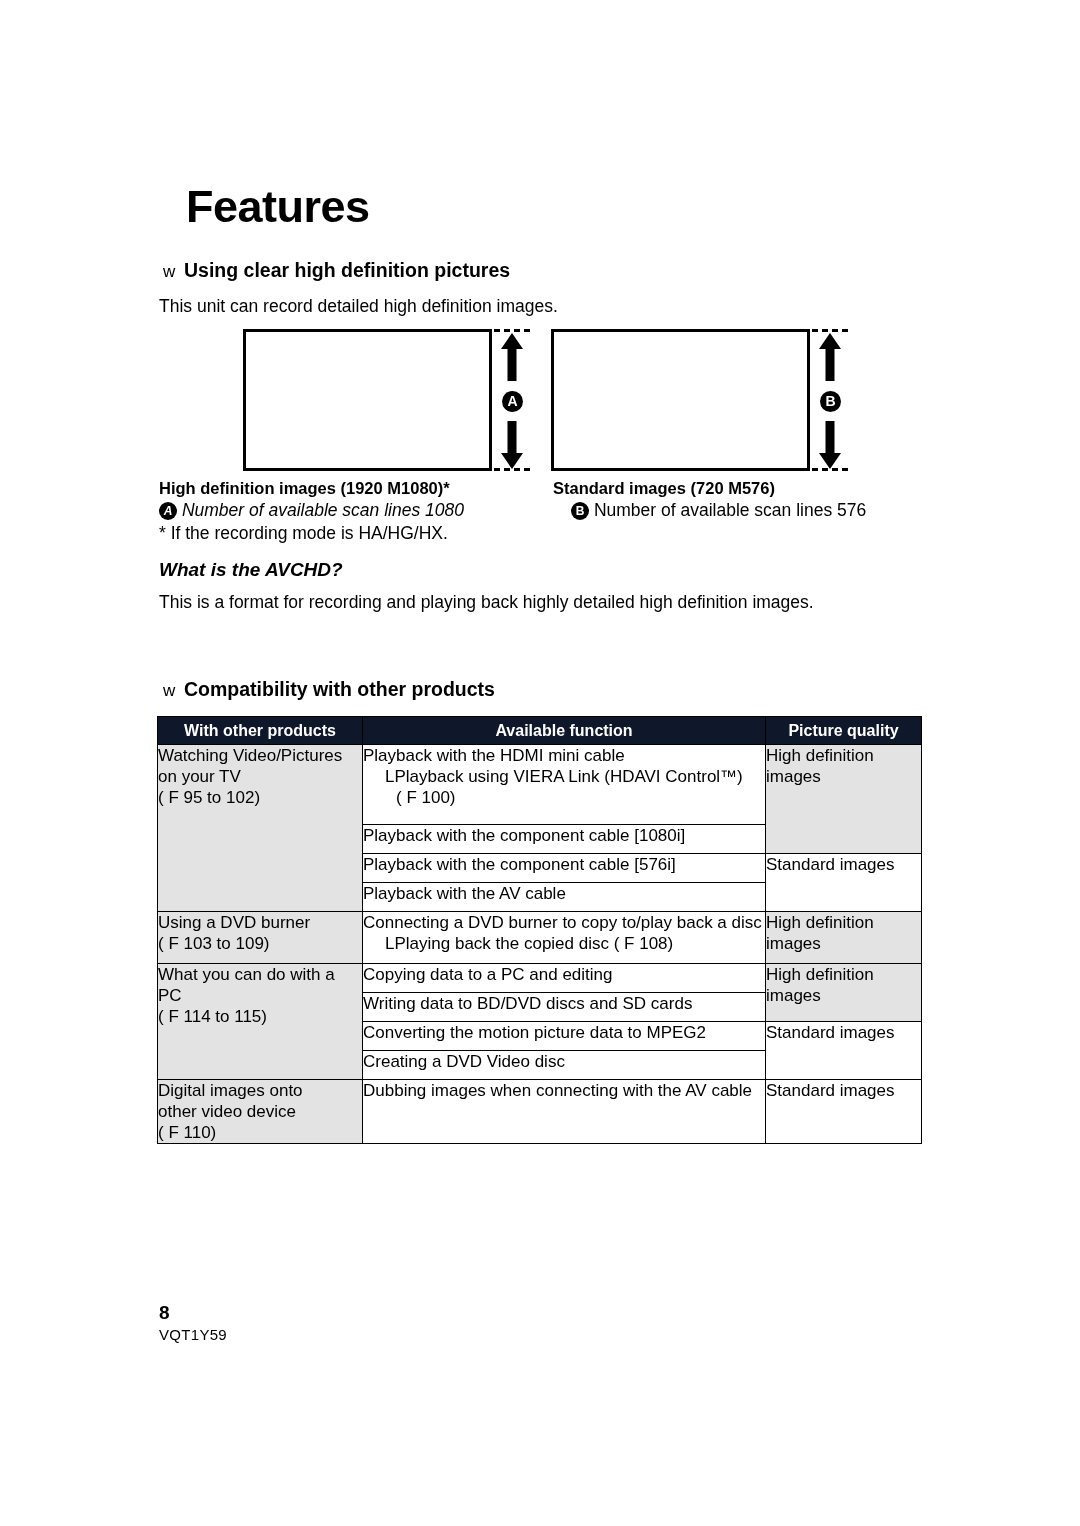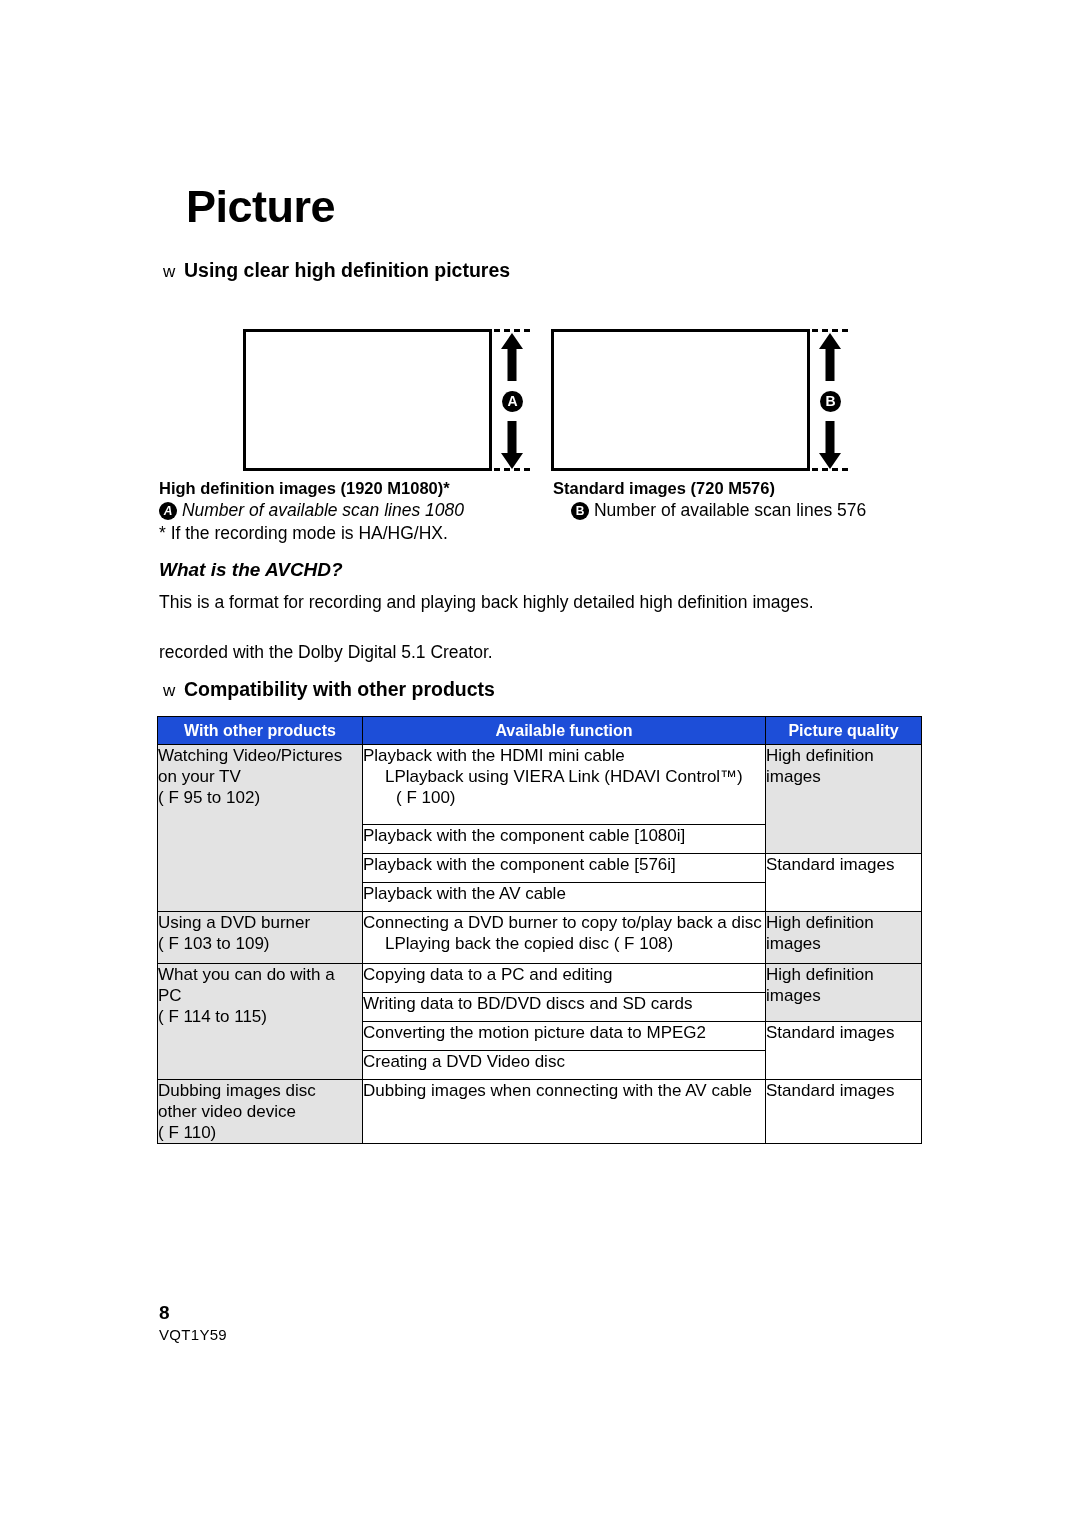--- a/index.html
+++ b/index.html
@@ -165,21 +165,21 @@
     font-size: 17px;
   }
   #compat-table th,
   #compat-table td {
     border: 1.5px solid #000;
     padding: 0;
     vertical-align: top;
     line-height: 21px;
   }
   #compat-table thead th {
-    background: #1d4ed8;
+    background: #0f172a;
     color: #fff;
     font-size: 16px;
     font-weight: bold;
     text-align: center;
     height: 27px;
     vertical-align: middle;
     border-color: #000;
   }
   .col-1 { width: 205px; }
   .col-2 { width: 403px; }
@@ -208,25 +208,26 @@
     font-size: 15px;
     line-height: 1;
     letter-spacing: 0.3px;
   }
 </style>
 </head>
 <body>
 
 <div class="page">
 
-  <div class="page-title">Picture</div>
+  <div class="page-title">Features</div>
 
   <div class="sec-head" id="sec-head-1">
     <span class="marker">w</span><span>Using clear high definition pictures</span>
   </div>
+  <div class="body-line" id="intro-line">This unit can record detailed high definition images.</div>
 
   <div class="diagram">
     <div class="frame-box" id="box-a"></div>
     <div class="dash-top" id="dash-a-top"></div>
     <div class="dash-bot" id="dash-a-bot"></div>
     <svg class="arrow-up" id="arr-a-up" viewBox="0 0 24 48">
       <path d="M12 0 L23 16 L16.5 16 L16.5 48 L7.5 48 L7.5 16 L1 16 Z" fill="#000"></path>
     </svg>
     <svg class="arrow-down" id="arr-a-down" viewBox="0 0 24 48">
       <path d="M12 48 L23 32 L16.5 32 L16.5 0 L7.5 0 L7.5 32 L1 32 Z" fill="#000"></path>
@@ -253,21 +254,20 @@
   <div class="cap-norm" id="cap-a-l2">* If the recording mode is HA/HG/HX.</div>
 
   <div class="cap-bold" id="cap-b-title">Standard images (720 M576)</div>
   <div class="cap-norm" id="cap-b-l1">
     <span class="circ-inline">B</span>
     <span>Number of available scan lines 576</span>
   </div>
 
   <div id="avchd-title">What is the AVCHD?</div>
   <div class="body-line" id="avchd-l1">This is a format for recording and playing back highly detailed high definition images.</div>
-  <div class="body-line" id="avchd-l3">recorded with the Dolby Digital 5.1 Creator.</div>
 
   <div class="sec-head" id="sec-head-2">
     <span class="marker">w</span><span>Compatibility with other products</span>
   </div>
 
   <table id="compat-table">
     <colgroup>
       <col class="col-1">
         <col class="col-2">
         <col class="col-3">
@@ -355,21 +355,21 @@
             <div>Standard images</div>
           </td>
         </tr>
         <tr style="height: 29px;">
           <td class="cell plain">
             <div>Creating a DVD Video disc</div>
           </td>
         </tr>
         <tr style="height: 29px;">
           <td class="cell shaded" rowspan="1">
-            <div>Dubbing images disc</div>
+            <div>Digital images onto</div>
             <div>other video device</div>
             <div>( F 110)</div>
           </td>
           <td class="cell plain">
             <div>Dubbing images when connecting with the AV cable</div>
           </td>
           <td class="cell plain" rowspan="1">
             <div>Standard images</div>
           </td>
         </tr>

